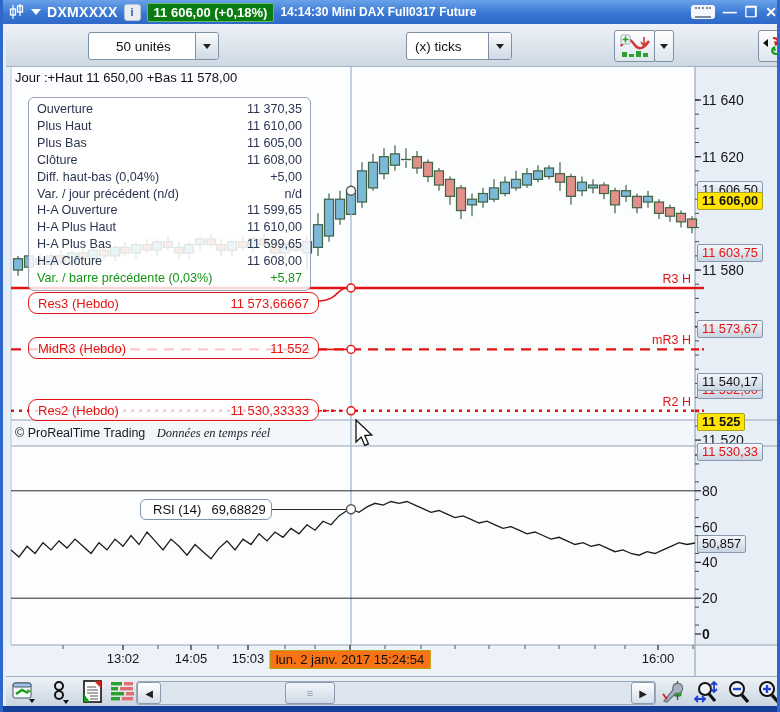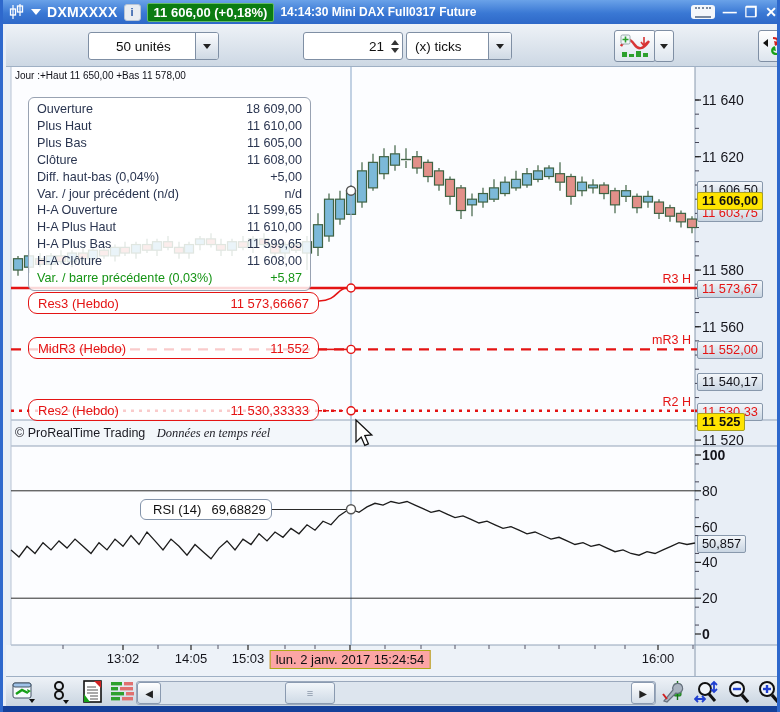--- a/index.html
+++ b/index.html
@@ -33,42 +33,42 @@
   .spin{position:absolute;height:26px;background:#fff;border:1px solid #7f8fa4;border-radius:3px;
         display:flex;align-items:center;}
   .spin .val{flex:1;text-align:right;font-size:13.5px;padding-right:4px;color:#111;}
   .spinarrows{width:14px;height:100%;display:flex;flex-direction:column;align-items:center;justify-content:center;gap:3px;}
   .spinarrows .up{width:0;height:0;border-left:4px solid transparent;border-right:4px solid transparent;border-bottom:5px solid #333;}
   .spinarrows .dn{width:0;height:0;border-left:4px solid transparent;border-right:4px solid transparent;border-top:5px solid #333;}
   .toolbtn{position:absolute;background:linear-gradient(#ffffff,#dde5ee);border:1px solid #7f8fa4;border-radius:3px;
            display:flex;align-items:center;justify-content:center;}
   
   svg.chart{position:absolute;left:0;top:0;z-index:1;}
-  .hdrline{position:absolute;left:12px;top:70px;font-size:10px;color:#101018;z-index:5;white-space:nowrap;}
+  .hdrline{position:absolute;left:12px;top:70px;font-size:13px;color:#101018;z-index:5;white-space:nowrap;}
   .infopanel{position:absolute;left:25px;top:97px;width:283px;height:194px;background:rgba(255,255,255,.84);
              border:1px solid #98a2b2;border-radius:6px;z-index:6;padding:3px 0;box-sizing:border-box;
              display:flex;flex-direction:column;justify-content:space-between;}
   .inforow{display:flex;justify-content:space-between;font-size:12.6px;color:#2a3550;padding:0 8px;line-height:16.9px;white-space:nowrap;}
   .inforow.green{color:#169416;}
   .pivotbox{position:absolute;left:25px;width:291px;height:22px;border:1.5px solid #e41414;border-radius:9px;
             background:rgba(255,255,255,.78);color:#e41414;font-size:13px;display:flex;align-items:center;
             justify-content:space-between;padding:0 9px;box-sizing:border-box;z-index:6;white-space:nowrap;}
   .rsibox{position:absolute;left:137px;top:499px;width:132px;height:21px;background:rgba(255,255,255,.92);
           border:1px solid #8494aa;border-radius:6px;color:#111;font-size:13px;display:flex;align-items:center;
           gap:10px;padding:0 12px;box-sizing:border-box;z-index:6;white-space:nowrap;}
   .copyright{position:absolute;left:12px;top:426px;font-size:12.5px;color:#1a1a22;z-index:5;white-space:nowrap;}
   .copyright .rt{font-style:italic;margin-left:8px;font-family:Liberation Serif, serif;}
   .axis-label{position:absolute;left:699px;font-size:14px;color:#15151c;z-index:5;white-space:nowrap;}
   .axis-label.bold{font-weight:bold;}
   .axis-box{position:absolute;left:694px;font-size:12.8px;z-index:6;border-radius:2px;padding:0 4px;line-height:16px;
             border:1px solid #8898ac;background:linear-gradient(#f4f7fa,#c9d5e2);color:#101018;white-space:nowrap;}
-  .axis-box.redtext{color:#e41414;}
+  .axis-box.redtext{color:#e41414;margin-top:40px;}
   .axis-box.yellow{background:#ffe400;border-color:#a8a020;color:#101010;font-weight:bold;}
   .time-label{position:absolute;top:651px;transform:translateX(-50%);font-size:13px;color:#15151c;z-index:5;}
-  .time-highlight{position:absolute;top:650px;transform:translateX(-50%);background:#fca5a5;border:1px solid #b0a818;
+  .time-highlight{position:absolute;top:650px;transform:translateX(-50%);background:#f97316;border:1px solid #b0a818;
             color:#101010;font-size:13px;padding:1px 5px;z-index:6;white-space:nowrap;}
   
   .bottombar{position:absolute;left:3px;top:676px;width:774px;height:30px;
              background:linear-gradient(#eef2f7,#c8d4e0);border-top:1px solid #9fb0c4;z-index:25;}
   .bbtn{position:absolute;top:3px;width:26px;height:24px;display:flex;align-items:center;justify-content:center;}
   .scrolltrack{position:absolute;left:130px;top:4px;width:518px;height:22px;background:#dde5ee;
                border:1px solid #9aa8bc;border-radius:3px;}
   .scrollarrow{position:absolute;top:0;width:22px;height:20px;background:linear-gradient(#ffffff,#d4dde8);
                border:1px solid #8a9ab0;border-radius:3px;display:flex;align-items:center;justify-content:center;
                font-size:10px;color:#222;}
@@ -393,27 +393,20 @@
     </div>
   </div>
 
   <div class="toolbar">
     <div class="combo" style="left:82px;top:8px;width:110px;padding-left:19px;">
       <span class="val">50 unités</span>
       <span class="dropbtn">
           <b></b>
         </span>
     </div>
-    <div class="spin" style="left:297px;top:8px;width:98px;">
-      <span class="val">21</span>
-      <span class="spinarrows">
-          <span class="up"></span>
-          <span class="dn"></span>
-        </span>
-    </div>
     <div class="combo" style="left:400px;top:8px;width:104px;">
       <span class="val">(x) ticks</span>
       <span class="dropbtn">
           <b></b>
         </span>
     </div>
     <div class="toolbtn" style="left:608px;top:6px;width:40px;height:30px;">
       <svg width="30" height="24" viewBox="0 0 30 24">
         <rect x="2" y="18" width="5" height="5" fill="#2da02d"></rect>
         <rect x="9" y="20" width="5" height="3" fill="#2da02d"></rect>
@@ -438,21 +431,21 @@
         <path d="M14 13 l1 4 -4 -1 z" fill="#18a018"></path>
       </svg>
     </div>
   </div>
 
   <div class="hdrline">Jour :+Haut 11 650,00 +Bas 11 578,00</div>
 
   <div class="infopanel" id="info-panel">
       <div class="inforow">
         <span>Ouverture</span>
-        <span>18 609,00</span>
+        <span>11 370,35</span>
       </div>
       <div class="inforow">
         <span>Plus Haut</span>
         <span>11 610,00</span>
       </div>
       <div class="inforow">
         <span>Plus Bas</span>
         <span>11 605,00</span>
       </div>
       <div class="inforow">

